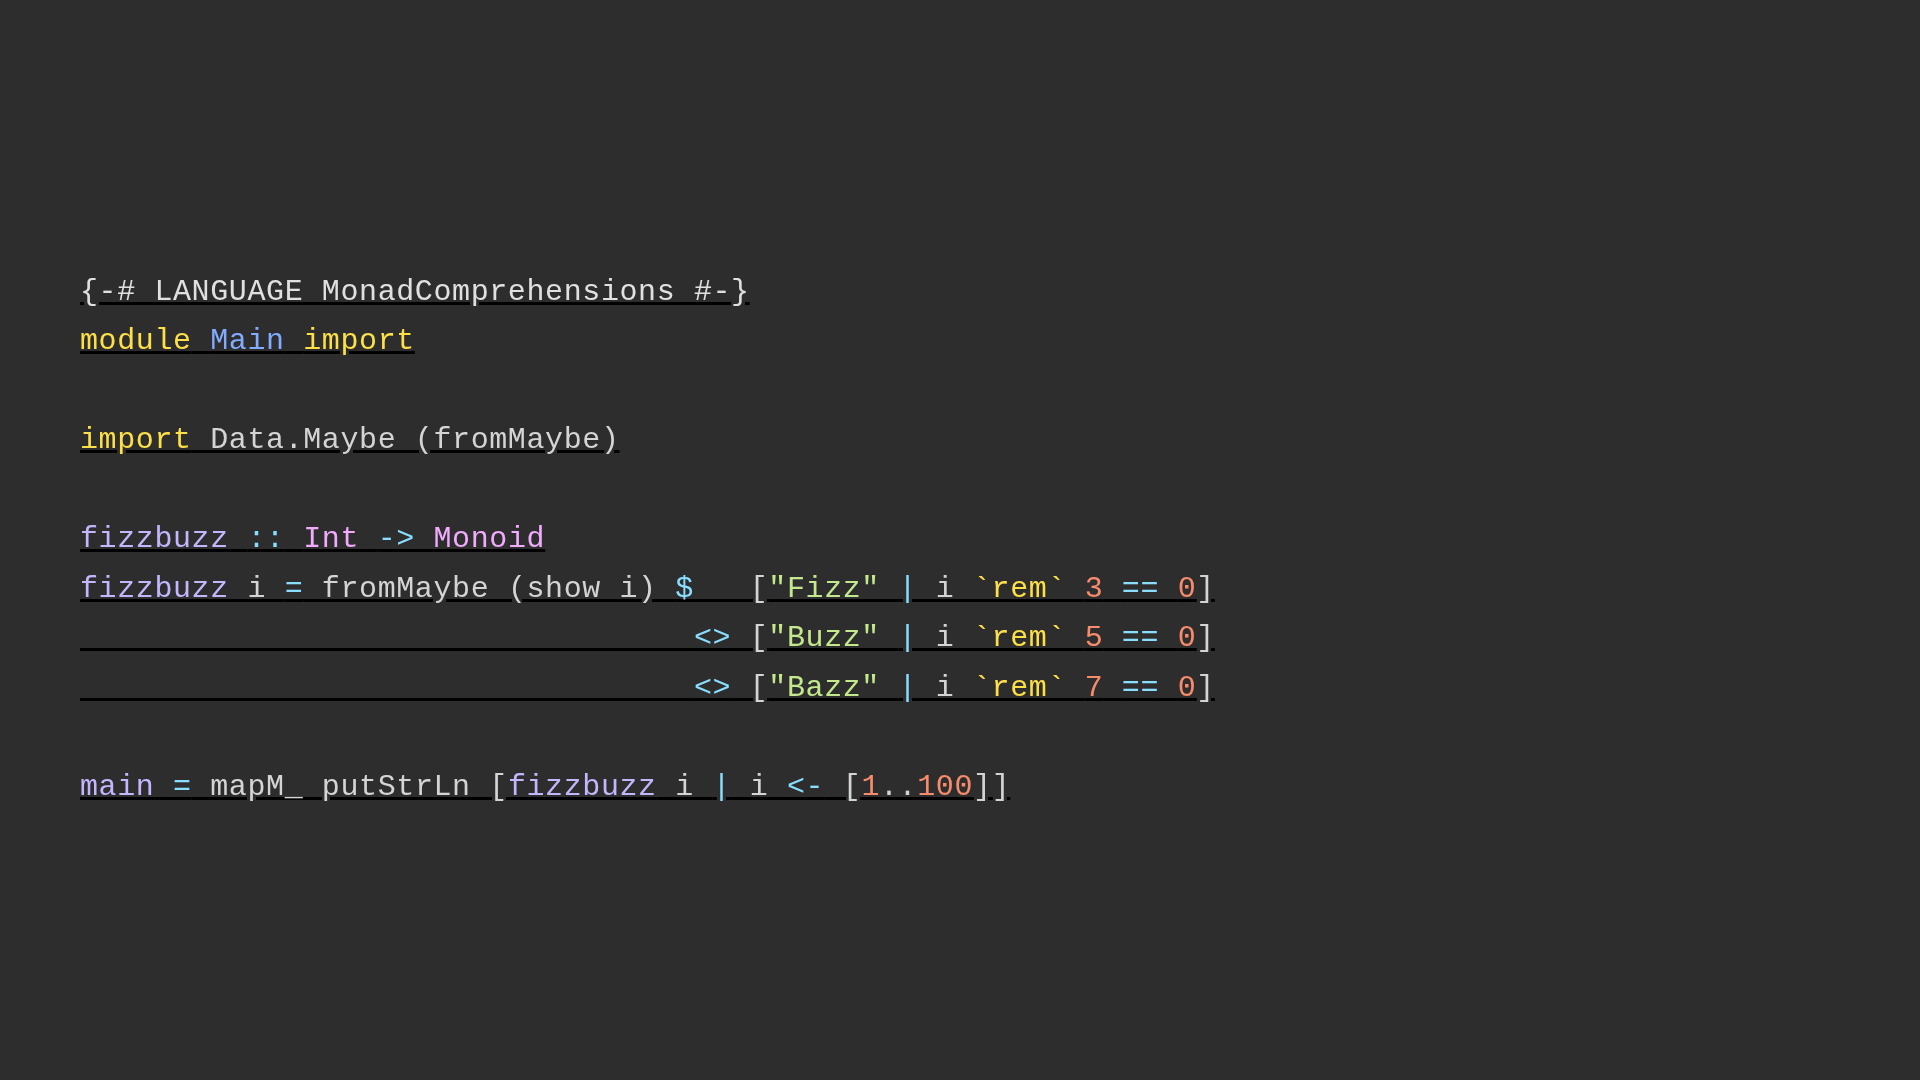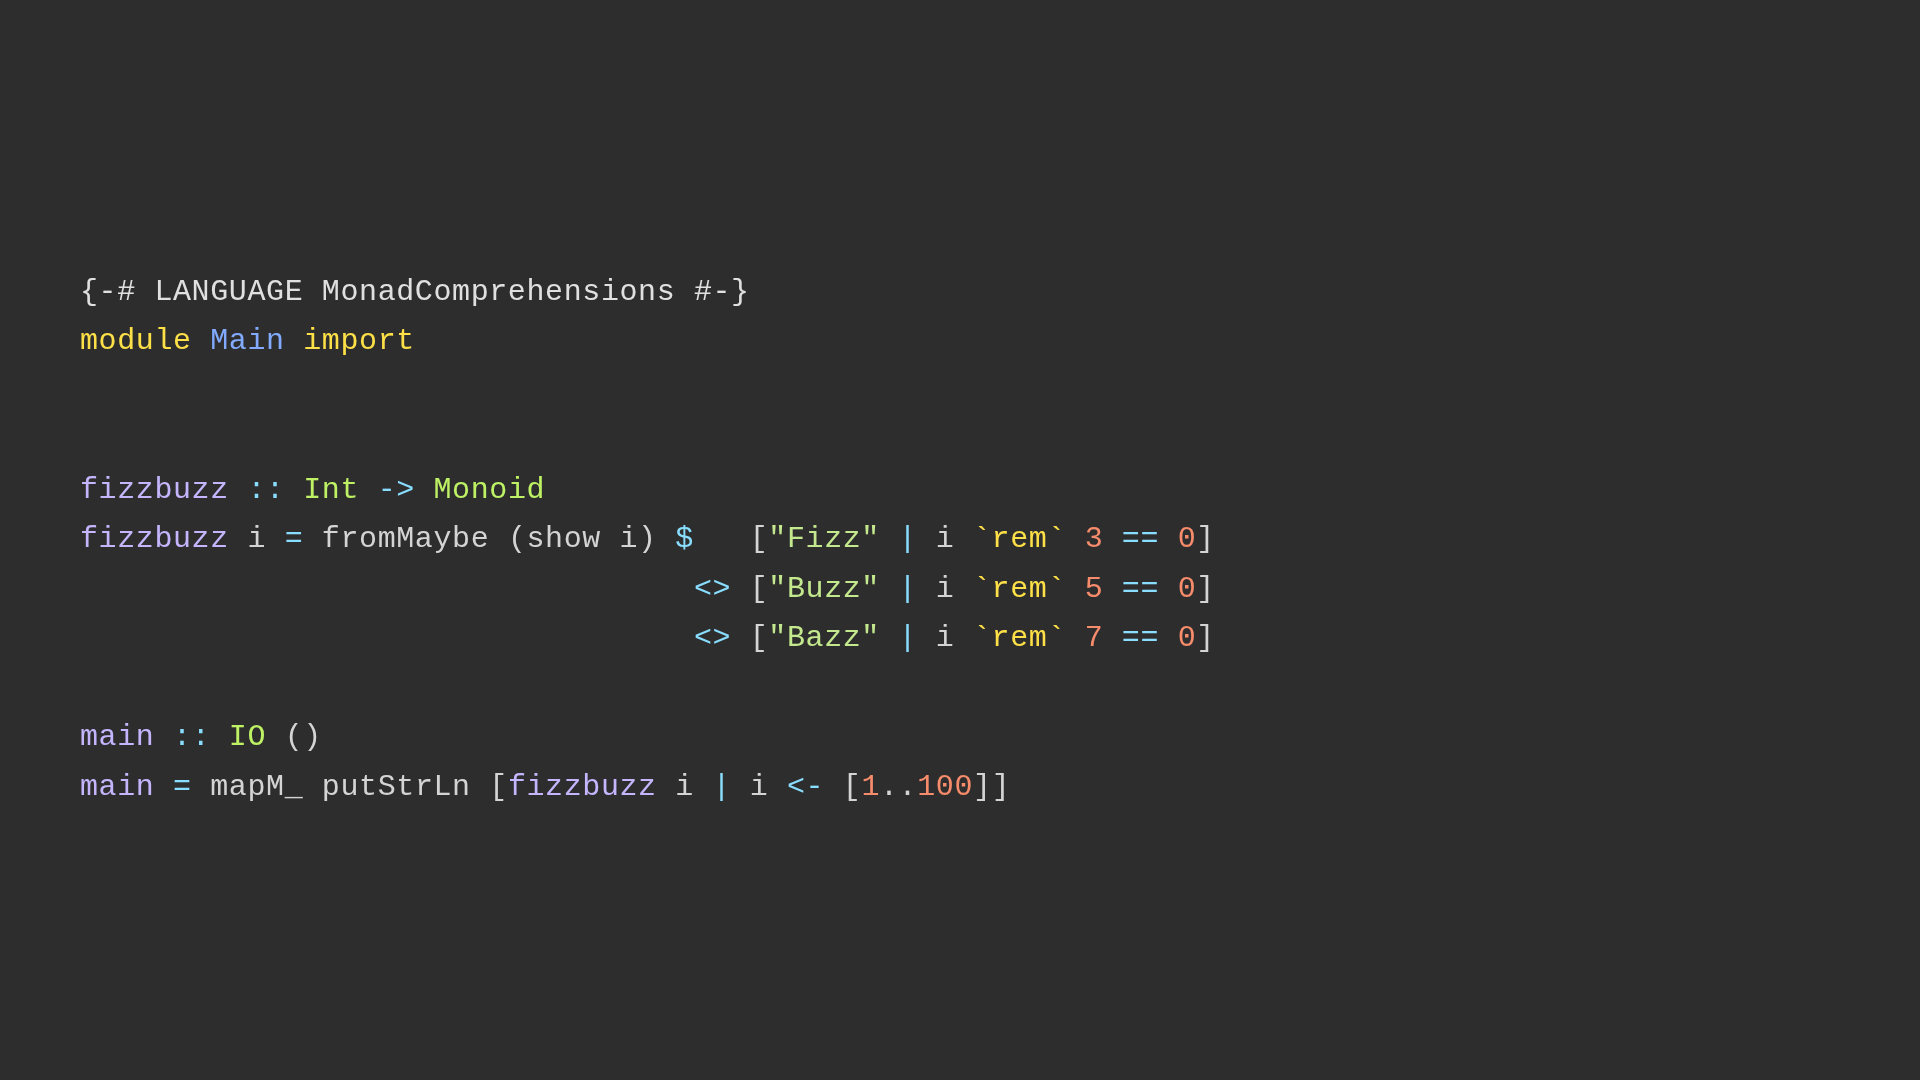--- a/index.html
+++ b/index.html
@@ -30,63 +30,64 @@
 
     .code-block {
       font-size: 30px;
       line-height: 1.65;
       letter-spacing: 0.02em;
     }
 
     .line {
       display: block;
       white-space: pre;
+      text-decoration: underline;
     }
 
     .blank {
       display: block;
       height: 1.65em;
     }
 
     
     .c-pragma    { color: #e0e0e0; }   
     .c-keyword   { color: #fde047; }   
     .c-module    { color: #82aaff; }   
     .c-default   { color: #d4d4d4; }   
     .c-func      { color: #c4b5fd; }   
-    .c-type      { color: #bef264; }   
+    .c-type      { color: #f0abfc; }   
     .c-operator  { color: #89ddff; }   
     .c-string    { color: #c3e88d; }   
     .c-backtick  { color: #fde047; }   
     .c-number    { color: #f78c6c; }
   </style>
 </head>
 <body>
 
 <div class="code-container">
   <div class="code-block">
 
     <span class="line"><span class="c-pragma">{-# LANGUAGE MonadComprehensions #-}</span></span>
 
     <span class="line"><span class="c-keyword">module</span><span class="c-default"> </span><span class="c-module">Main</span><span class="c-default"> </span><span class="c-keyword">import</span></span>
 
     <span class="blank"></span>
 
 
+    <span class="line"><span class="c-keyword">import</span><span class="c-default"> Data.Maybe (fromMaybe)</span></span>
 
     <span class="blank"></span>
 
     <span class="line"><span class="c-func">fizzbuzz</span><span class="c-default"> </span><span class="c-operator">::</span><span class="c-default"> </span><span class="c-type">Int</span><span class="c-default"> </span><span class="c-operator">-&gt;</span><span class="c-default"> </span><span class="c-type">Monoid</span></span>
 
     <span class="line"><span class="c-func">fizzbuzz</span><span class="c-default"> i </span><span class="c-operator">=</span><span class="c-default"> fromMaybe (show i) </span><span class="c-operator">$</span><span class="c-default">   [</span><span class="c-string">"Fizz"</span><span class="c-default"> </span><span class="c-operator">|</span><span class="c-default"> i </span><span class="c-backtick">`rem`</span><span class="c-default"> </span><span class="c-number">3</span><span class="c-default"> </span><span class="c-operator">==</span><span class="c-default"> </span><span class="c-number">0</span><span class="c-default">]</span></span>
 
     <span class="line"><span class="c-default">                                 </span><span class="c-operator">&lt;&gt;</span><span class="c-default"> [</span><span class="c-string">"Buzz"</span><span class="c-default"> </span><span class="c-operator">|</span><span class="c-default"> i </span><span class="c-backtick">`rem`</span><span class="c-default"> </span><span class="c-number">5</span><span class="c-default"> </span><span class="c-operator">==</span><span class="c-default"> </span><span class="c-number">0</span><span class="c-default">]</span></span>
 
     <span class="line"><span class="c-default">                                 </span><span class="c-operator">&lt;&gt;</span><span class="c-default"> [</span><span class="c-string">"Bazz"</span><span class="c-default"> </span><span class="c-operator">|</span><span class="c-default"> i </span><span class="c-backtick">`rem`</span><span class="c-default"> </span><span class="c-number">7</span><span class="c-default"> </span><span class="c-operator">==</span><span class="c-default"> </span><span class="c-number">0</span><span class="c-default">]</span></span>
 
     <span class="blank"></span>
 
-    <span class="line"><span class="c-func">main</span><span class="c-default"> </span><span class="c-operator">::</span><span class="c-default"> </span><span class="c-type">IO</span><span class="c-default"> ()</span></span>
 
     <span class="line"><span class="c-func">main</span><span class="c-default"> </span><span class="c-operator">=</span><span class="c-default"> mapM_ putStrLn [</span><span class="c-func">fizzbuzz</span><span class="c-default"> i </span><span class="c-operator">|</span><span class="c-default"> i </span><span class="c-operator">&lt;-</span><span class="c-default"> [</span><span class="c-number">1</span><span class="c-default">..</span><span class="c-number">100</span><span class="c-default">]]</span></span>
 
   </div>
 </div>
 
 </body></html>

